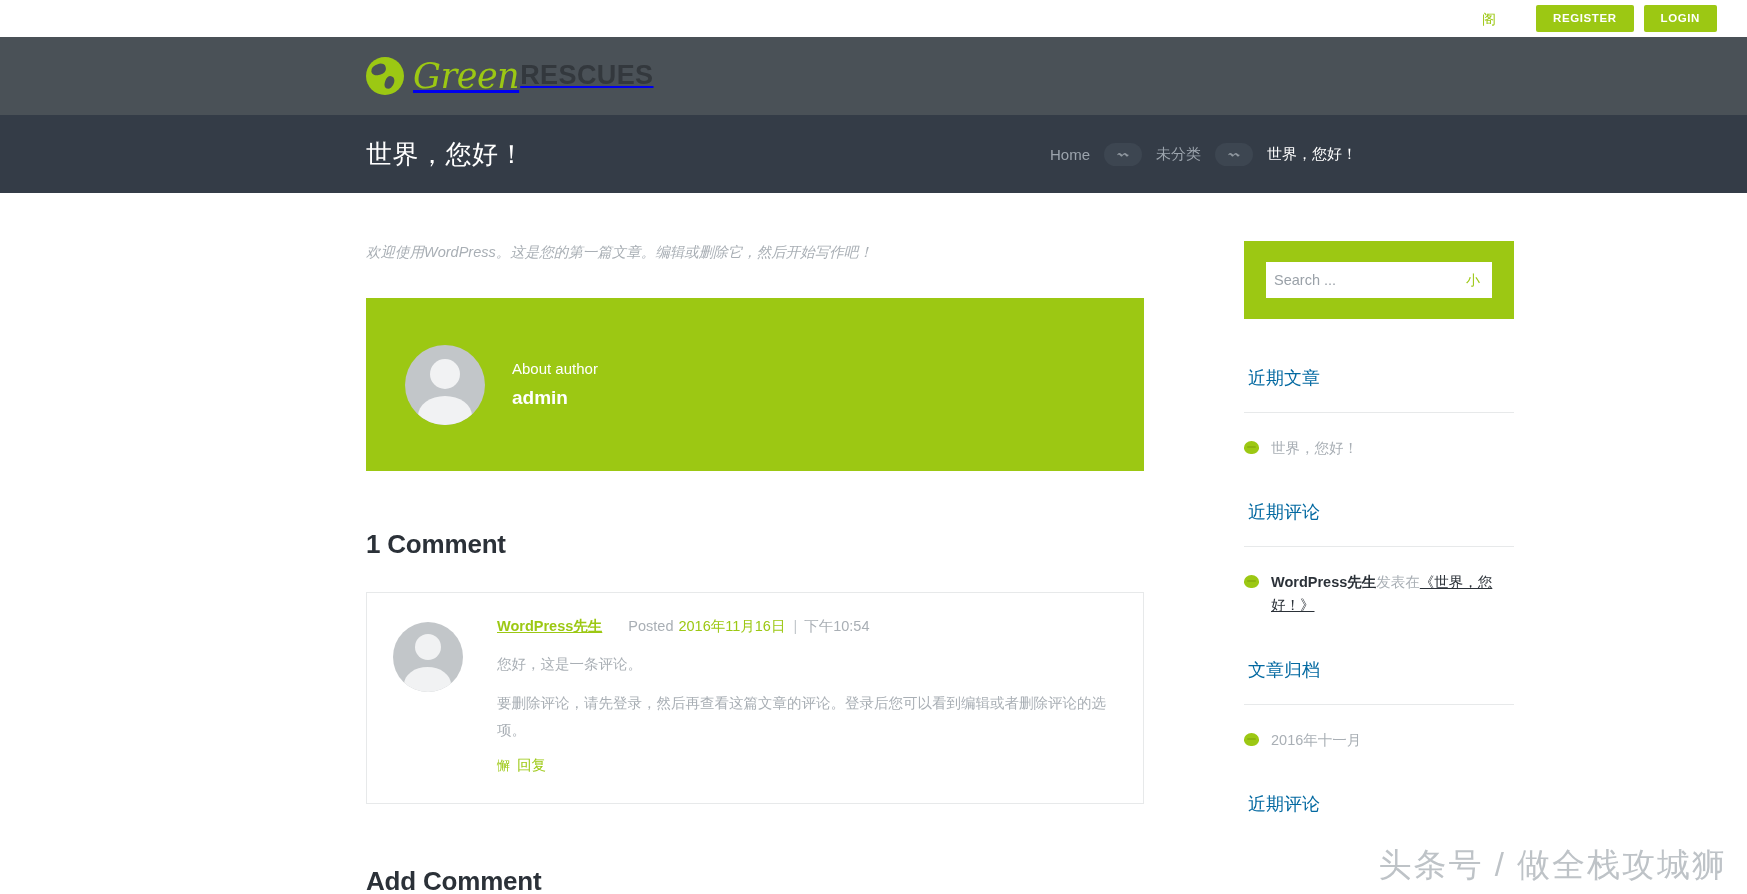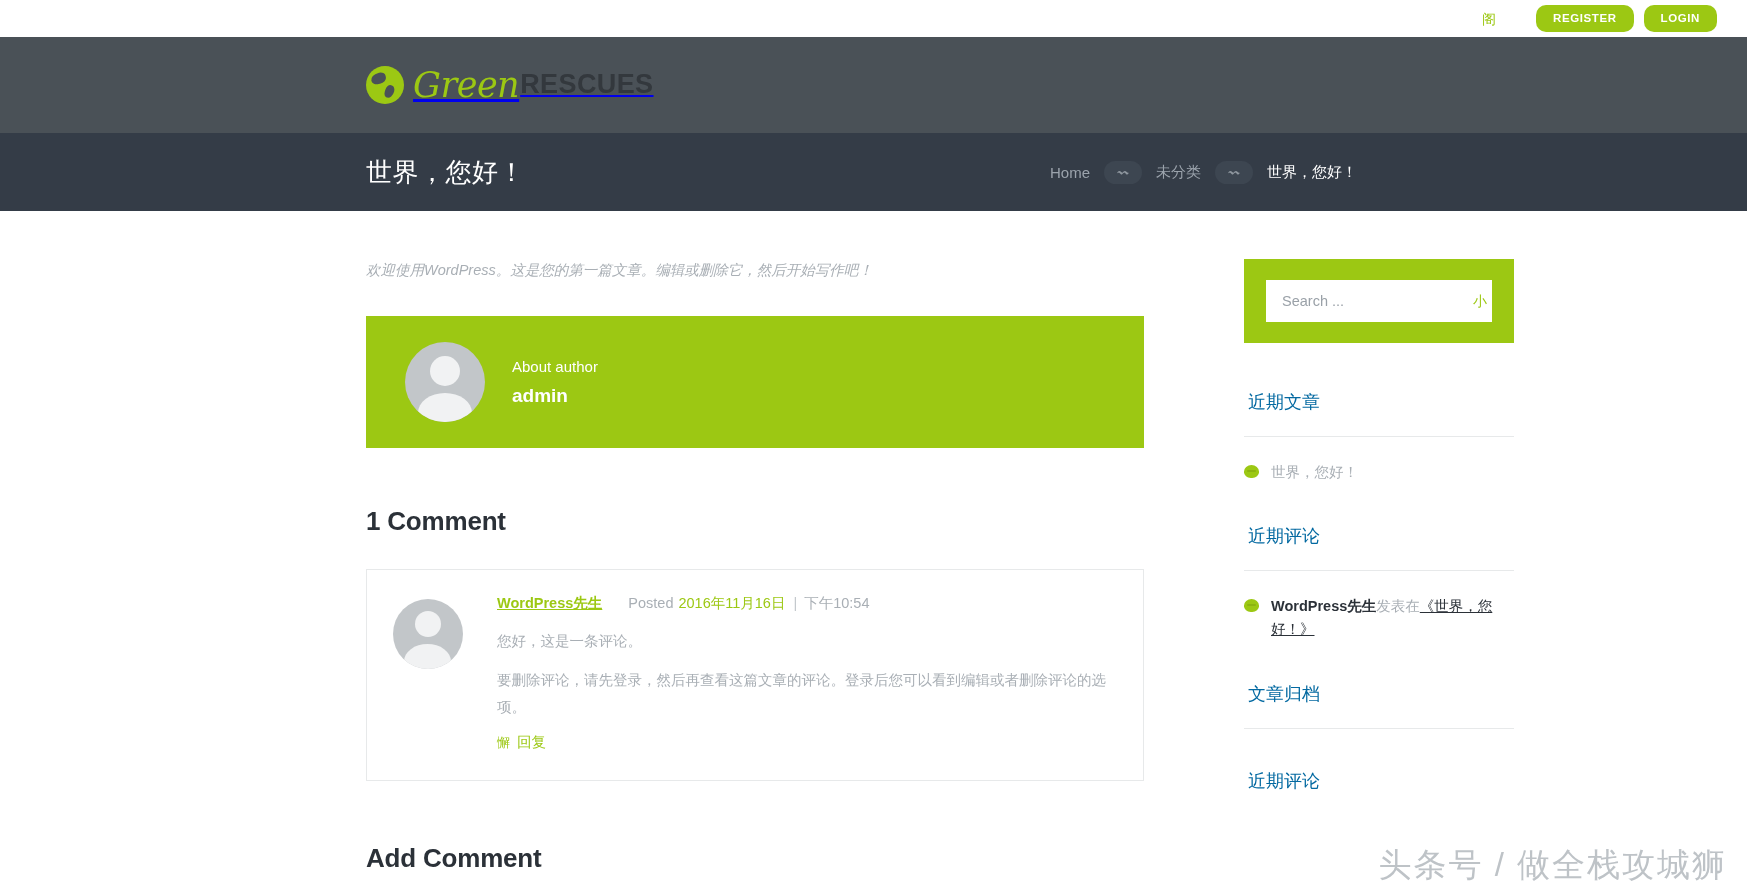--- a/index.html
+++ b/index.html
@@ -30,29 +30,29 @@
     font-family: "DejaVu Sans", sans-serif;
   }
   .topbtn {
     background: #9cc813;
     color: #ffffff;
     font-size: 11.5px;
     font-weight: bold;
     letter-spacing: 0.6px;
     padding: 7px 17px 7px 17px;
     border: none;
-    border-radius: 10px;
+    border-radius: 2px;
     margin-left: 10px;
     cursor: pointer;
     line-height: 1.1;
   }
 
   
   .headerbar {
-    height: 96px;
+    height: 78px;
     background: #4a5157;
     display: flex;
     align-items: center;
   }
   .logo {
     display: flex;
     align-items: center;
     margin-left: 366px;
   }
   .globe {
@@ -163,21 +163,21 @@
     color: #a9afb5;
     font-size: 14.5px;
     line-height: 1.6;
     margin: 0 0 34px 0;
     font-style: italic;
   }
 
   
   .author-box {
     background: #9cc813;
-    height: 132px;
+    height: 173px;
     display: flex;
     align-items: center;
     padding-left: 39px;
     margin-bottom: 58px;
   }
   .avatar-big {
     width: 80px; height: 80px;
     border-radius: 50%;
     background: #c2c6c9;
     flex: none;
@@ -284,22 +284,22 @@
   
   .search-widget {
     background: #9cc813;
     padding: 21px 22px;
     margin-bottom: 47px;
   }
   .search-row {
     background: #ffffff;
     display: flex;
     align-items: center;
-    height: 42px;
-    padding: 0 10px 0 14px;
+    height: 36px;
+    padding: 0 10px 0 6px;
   }
   .search-input {
     border: none;
     outline: none;
     flex: 1;
     font-size: 14.5px;
     color: #6e757c;
     font-family: "Liberation Sans", "DejaVu Sans", sans-serif;
     background: transparent;
   }
@@ -462,20 +462,24 @@
         <span class="bullet"></span>
         <div>
           <span class="item-dark">WordPress先生</span><span class="item-gray">发表在</span><a class="item-quote" href="#">《世界，您好！》</a>
         </div>
       </div>
     </div>
 
     <div class="widget">
       <h3 class="widget-title">文章归档</h3>
       <hr class="widget-rule">
+      <div class="widget-item">
+        <span class="bullet"></span>
+        <a class="item-link" href="#">2016年十一月</a>
+      </div>
     </div>
 
     <div class="widget">
       <h3 class="widget-title">近期评论</h3>
     </div>
 
   </div>
 </div>
 
 <div class="watermark">头条号 / 做全栈攻城狮</div>

